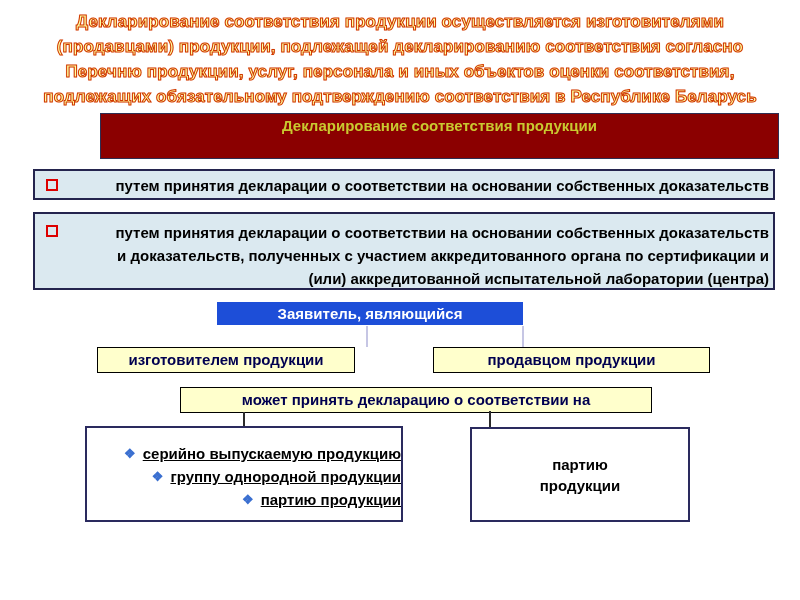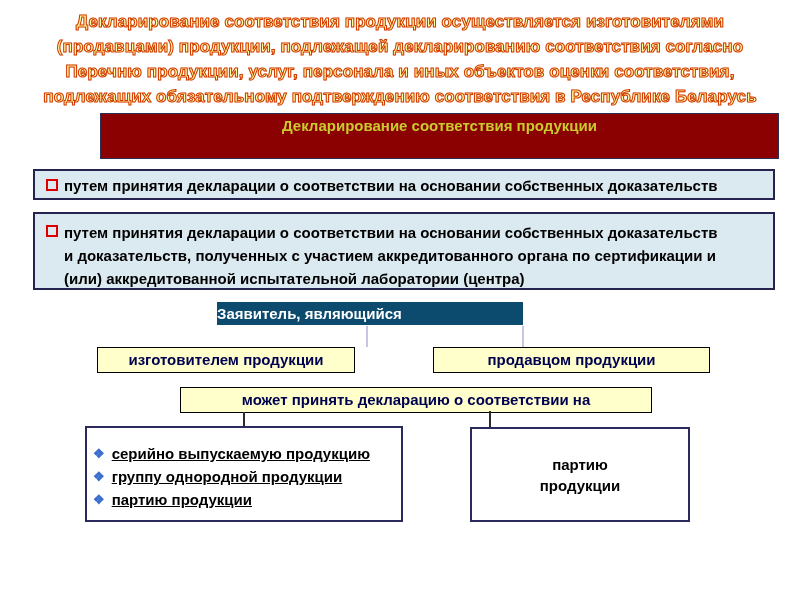--- a/index.html
+++ b/index.html
@@ -3,21 +3,21 @@
 <meta charset="utf-8">
 <style>
   html,body{margin:0;padding:0;}
   body{
     width:800px;height:600px;position:relative;overflow:hidden;
     background:#ffffff;
     font-family:"Liberation Sans", sans-serif;
     font-weight:bold;
   }
   *{box-sizing:border-box;}
-  .abs{position:absolute;}
+  .abs{position:absolute;text-align:right;}
 
   
   .slide-title{
     left:0;right:0;top:9px;text-align:center;
     font-size:17px;line-height:25px;white-space:nowrap;
     color:#ffffa0;
     -webkit-text-stroke:1px #d03800;
     text-shadow:0 0 1px #e05500;
     letter-spacing:0.1px;
   }
@@ -42,22 +42,22 @@
     position:absolute;left:11px;width:12px;height:12px;
     border:2px solid #dd0000;background:transparent;
   }
   .opt1 .red-square{top:8px;}
   .opt2 .red-square{top:11px;}
   .opt-line{white-space:nowrap;}
 
   
   .navy-box{
     left:217px;top:302px;width:306px;height:23px;
-    background:#0c4a6e;color:#ffffff;
-    font-size:15px;line-height:23px;
+    background:#1d4ed8;color:#ffffff;
+    font-size:15px;line-height:23px;text-align:center;
   }
 
   
   .conn{width:2px;background:#c6c6e4;}
   .conn.dark{background:#2b2b2b;width:2px;}
   .c1{left:366px;top:326px;height:21px;}
   .c2{left:522px;top:326px;height:21px;}
   .c3{left:243px;top:412px;height:15px;}
   .c4{left:489px;top:411px;height:17px;}
 

